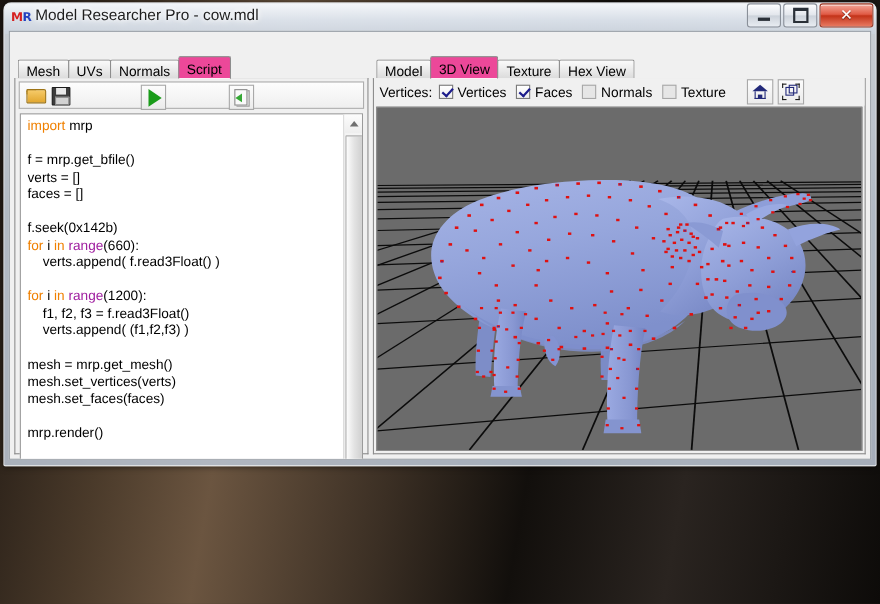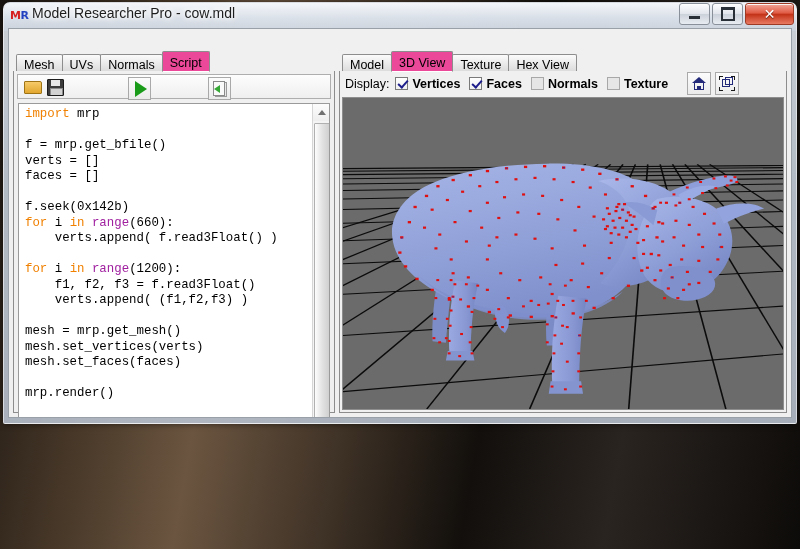--- a/index.html
+++ b/index.html
@@ -174,21 +174,21 @@
   
   #code-editor {
     position: absolute; left: 4px; top: 32px; right: 4px; height: 338px;
     background: #ffffff;
     border: 1px solid #9a9a9a;
     box-sizing: border-box;
     overflow: hidden;
   }
   #code-text {
     position: absolute; left: 6px; top: 3px; right: 19px; bottom: 0;
-    font-family: Liberation Mono, monospace;
+    font-family: Liberation Sans, sans-serif;
     font-size: 12.4px;
     line-height: 15.5px;
     color: #000;
     white-space: pre;
     overflow: hidden;
   }
   .kw { color: #f08000; }
   .bi { color: #a020a0; }
 
   
@@ -238,21 +238,21 @@
     background: #f0f0f0;
     box-sizing: border-box;
   }
   #display-bar {
     position: absolute; left: 0; top: 0; right: 0; height: 25px;
     display: flex; align-items: center;
     padding-left: 5px;
     background: #f0f0f0;
   }
   #display-bar .lbl { font-size: 12.5px; color: #000; margin-right: 6px; }
-  .chk-group { display: flex; align-items: flex-start; margin-right: 9px; font-weight: bold; }
+  .chk-group { display: flex; align-items: flex-start; margin-right: 9px; }
   .chkbox {
     width: 13px; height: 13px; box-sizing: border-box;
     border: 1px solid #7a7a7a;
     background: linear-gradient(180deg,#ffffff,#f0f0f0);
     margin-right: 4px;
     position: relative;
   }
   .chkbox.off { background: #e6e6e6; border-color: #a8a8a8; }
   .chkbox.on::after {
     content: "";
@@ -384,21 +384,21 @@
     <div id="right-panel">
       <div class="tabstrip">
         <div class="tab">Model</div>
         <div class="tab active">3D View</div>
         <div class="tab">Texture</div>
         <div class="tab">Hex View</div>
       </div>
 
       <div id="view-body">
         <div id="display-bar">
-          <div class="lbl">Display:</div>
+          <div class="lbl">Vertices:</div>
 
           <div class="chk-group">
             <div class="chkbox on"></div>
             <div class="t">Vertices</div>
           </div>
           <div class="chk-group">
             <div class="chkbox on"></div>
             <div class="t">Faces</div>
           </div>
           <div class="chk-group">

